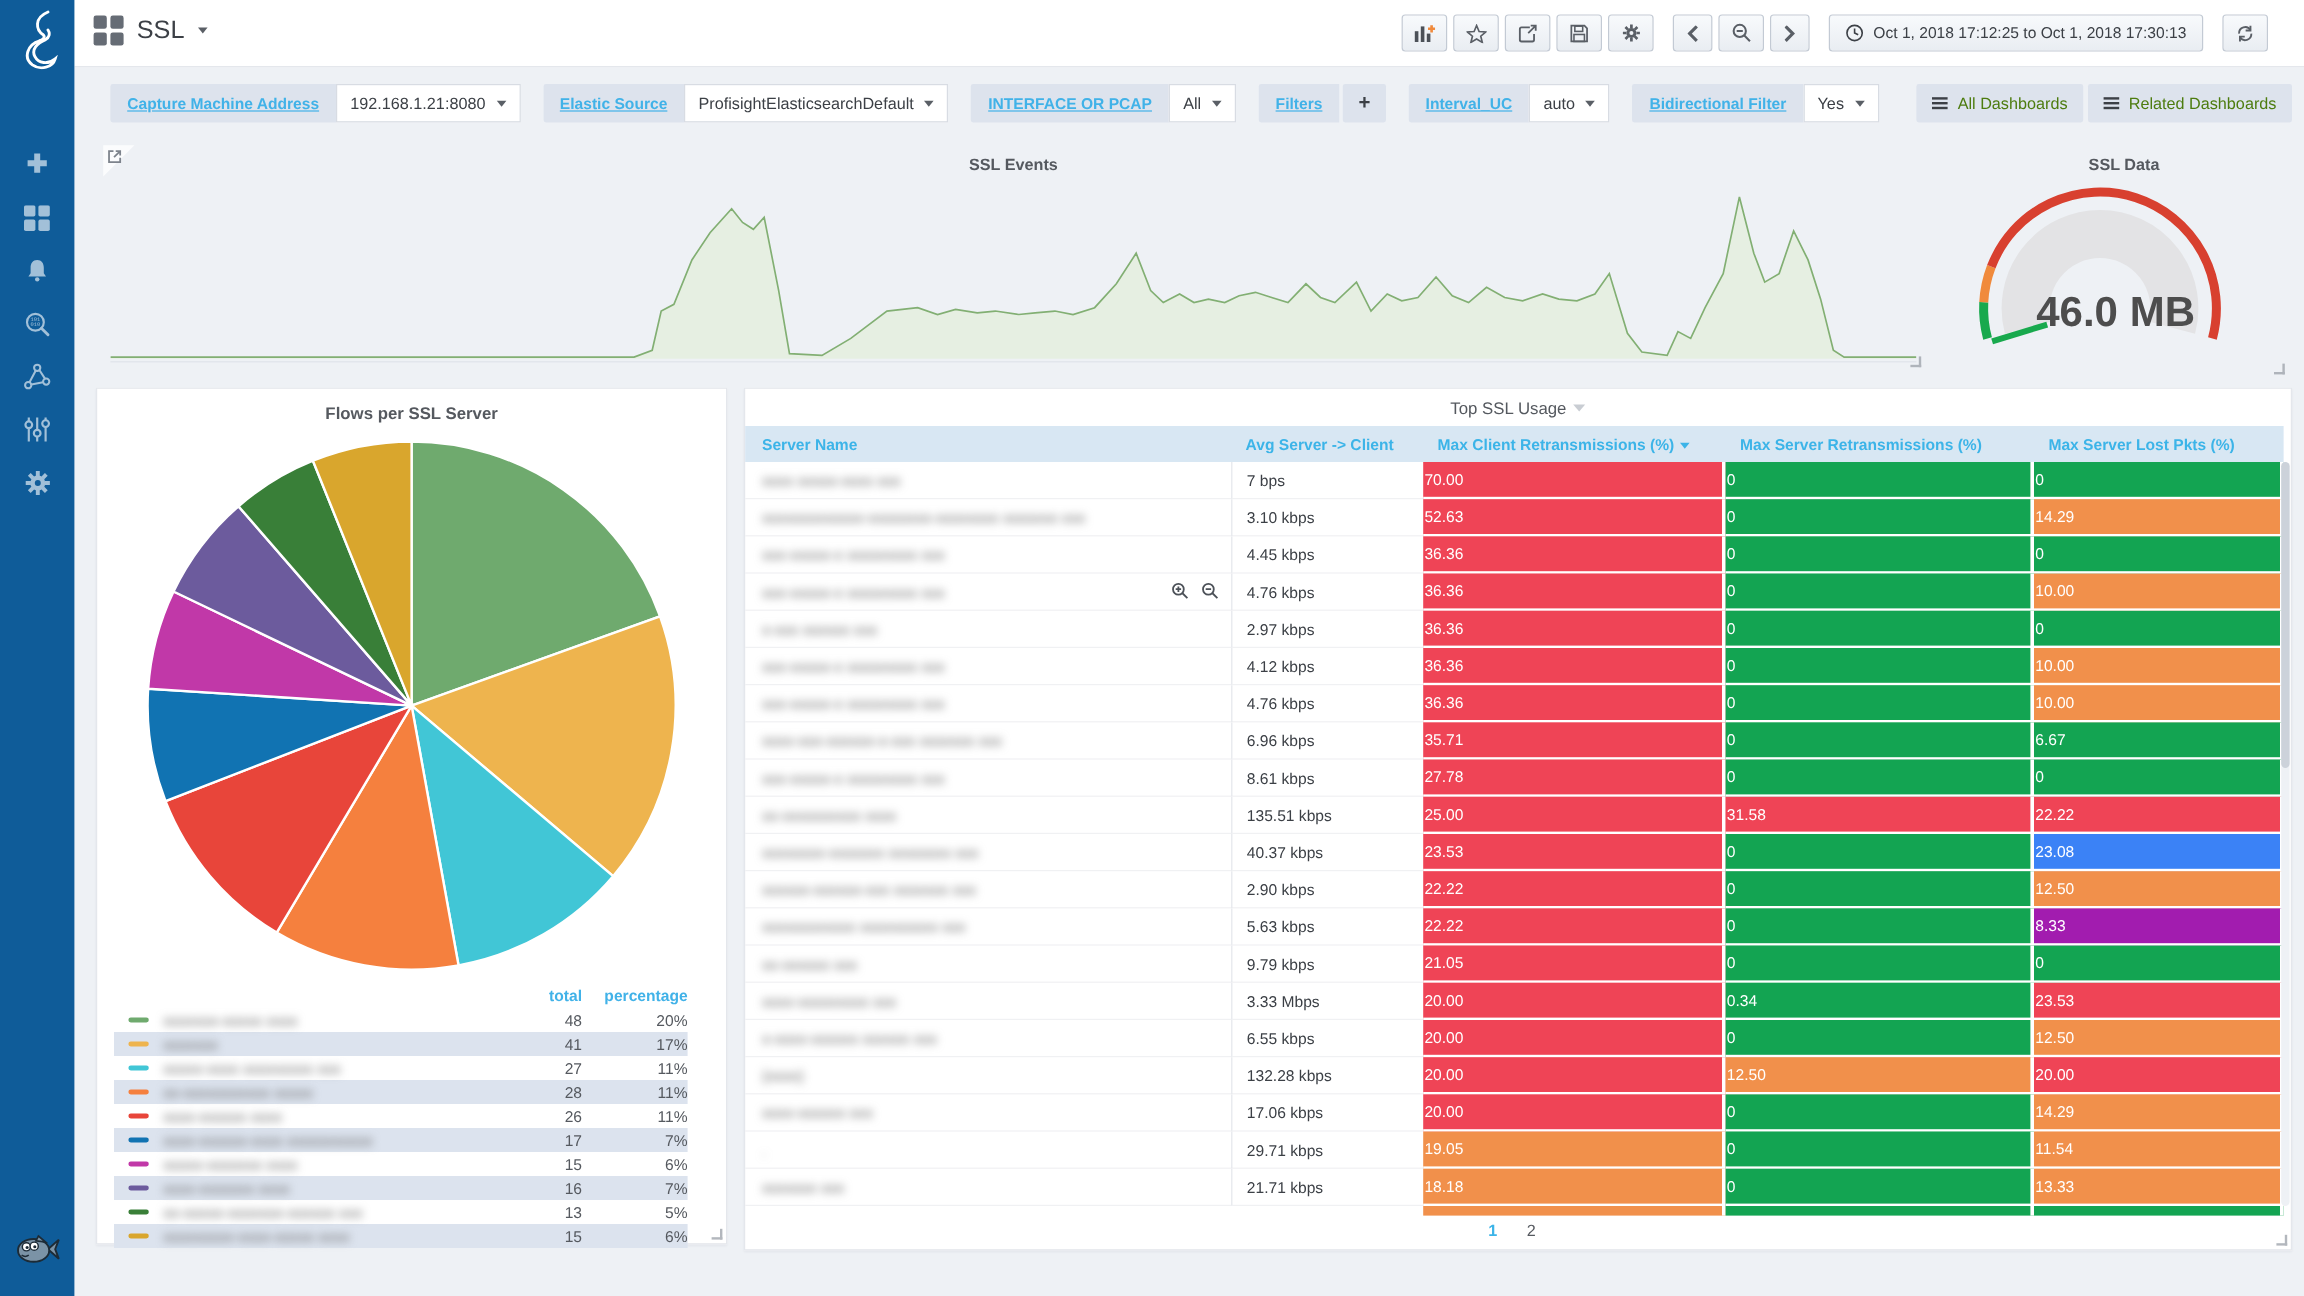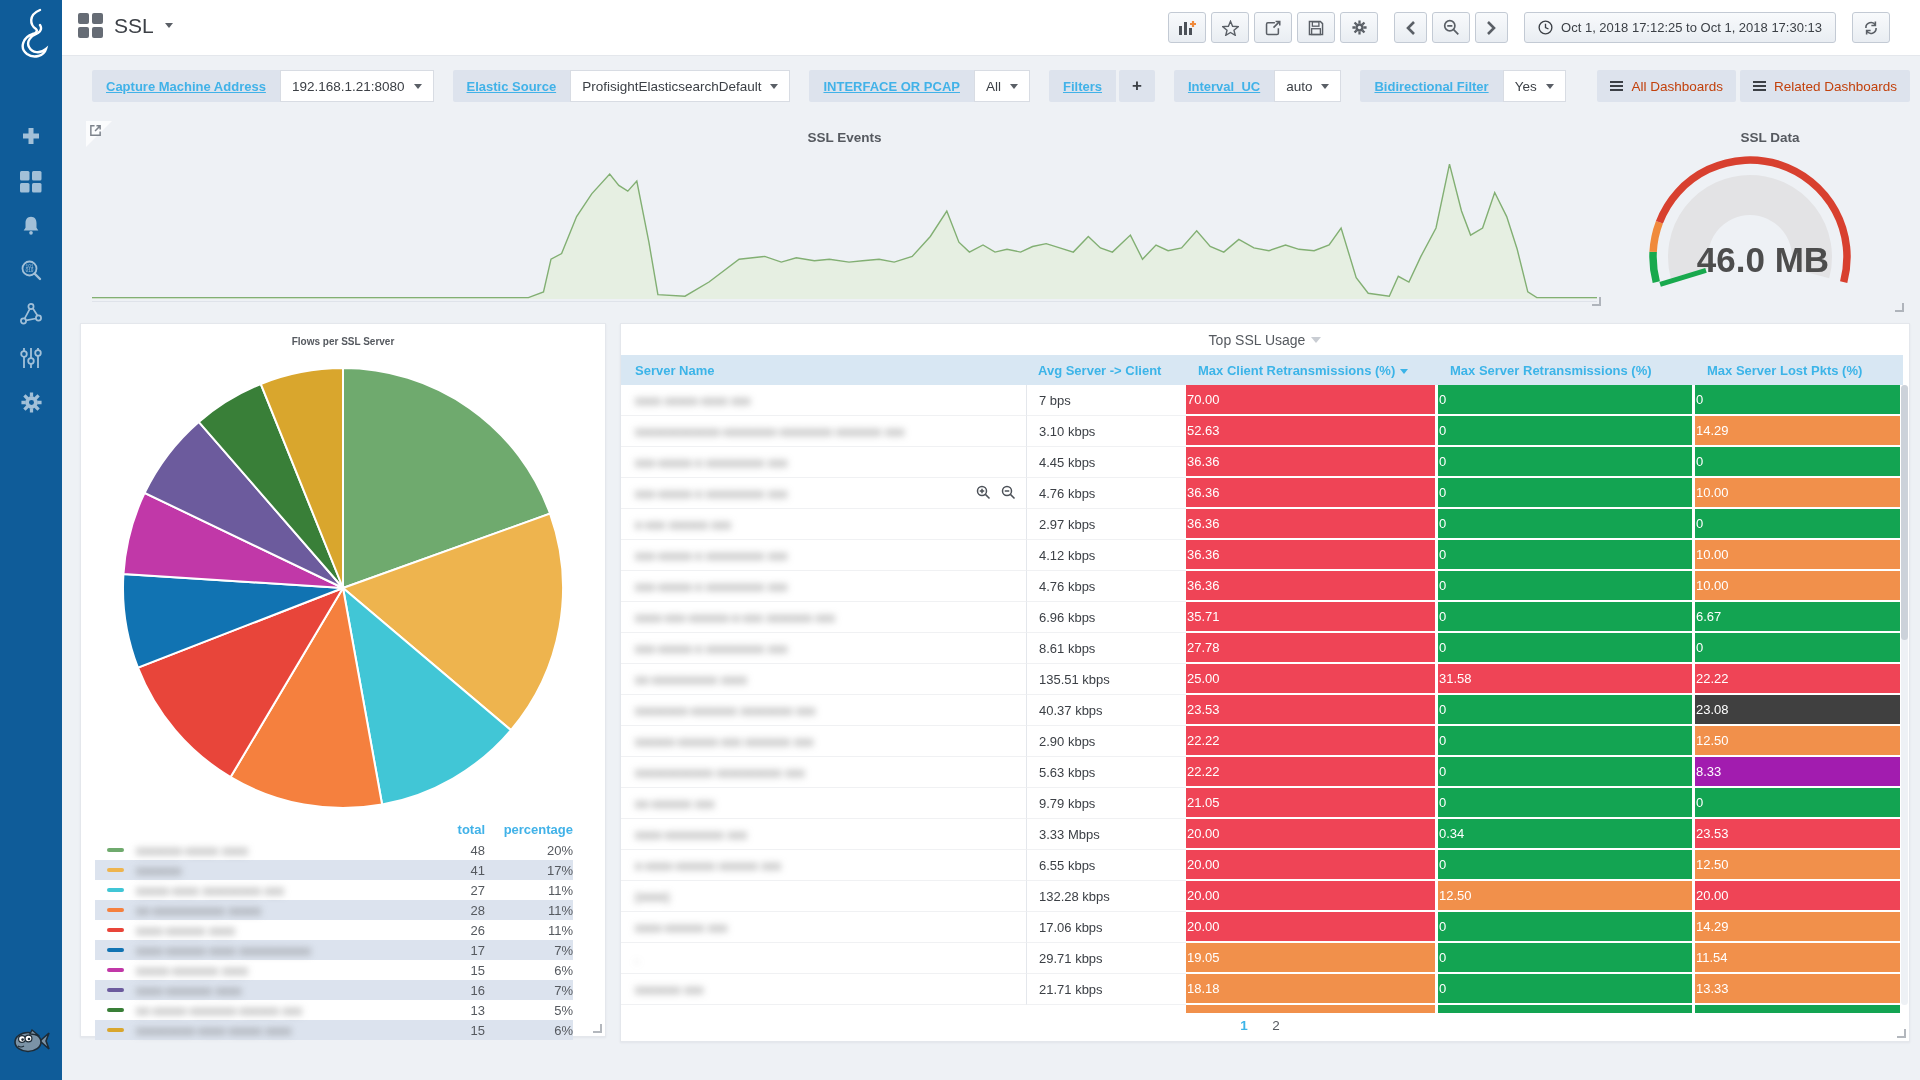--- a/index.html
+++ b/index.html
@@ -38,21 +38,21 @@
   .filterbar { position:absolute; left:92px; top:70px; right:10px; height:32px;
     display:flex; align-items:center; }
   .chipgrp { display:flex; align-items:stretch; height:32px; margin-right:19px; }
   .chip-label { background:#dde3ed; color:#41b2e8; font-weight:bold; font-size:13px;
     display:flex; align-items:center; padding:0 14px; border-radius:2px 0 0 2px; white-space:nowrap;text-decoration:underline; }
   .chip-val { background:#ffffff; border:1px solid #d8dce3; color:#3c4046; font-size:13.5px;
     display:flex; align-items:center; gap:9px; padding:0 11px; cursor:pointer; white-space:nowrap; }
   .chip-plus { background:#dde3ed; color:#3c4046; font-size:17px; font-weight:bold;
     display:flex; align-items:center; padding:0 13px; margin-left:3px; border-radius:2px; cursor:pointer; }
   .dash-btns { position:absolute; right:0; top:0; display:flex; gap:4px; }
-  .dash-btn { height:32px; background:#dde3ed; color:#c2410c; font-size:13.5px;
+  .dash-btn { height:32px; background:#dde3ed; color:#4d7c0f; font-size:13.5px;
     display:flex; align-items:center; gap:8px; padding:0 13px; border-radius:2px; cursor:pointer; white-space:nowrap; }
   .burger { display:inline-block; width:13px; }
   .burger i { display:block; height:2px; background:#3c4046; margin:2px 0; }
 
   .panel-title { font-size:13.5px; color:#55595f; font-weight:bold; text-align:center; }
 
   
   .events-panel { position:absolute; left:92px; top:122px; width:1505px; height:182px; }
   .events-panel .panel-title { position:absolute; top:8px; width:100%; }
   #events-svg { position:absolute; left:0; top:28px; width:1505px; height:152px; }
@@ -63,21 +63,21 @@
 
   
   .gauge-panel { position:absolute; left:1630px; top:122px; width:280px; height:190px; }
   .gauge-panel .panel-title { position:absolute; top:8px; width:100%; }
   #gauge-svg { position:absolute; left:0; top:22px; width:280px; height:168px; }
 
   
   .card { position:absolute; background:#fff; border:1px solid #e4e7ec;
     box-shadow:0 1px 2px rgba(30,40,60,.06); }
   .pie-panel { left:80px; top:323px; width:526px; height:714px; }
-  .pie-panel .panel-title { position:absolute; top:12px; width:100%; font-size:10px; }
+  .pie-panel .panel-title { position:absolute; top:12px; width:100%; font-size:14px; }
   #pie-svg { position:absolute; left:40px; top:42px; width:444px; height:444px; }
 
   
   .legend { position:absolute; left:14px; top:498px; width:478px; }
   .legend-head { display:flex; height:18px; font-size:13px; font-weight:bold; color:#41b2e8; }
   .legend-head .th-total { margin-left:auto; width:70px; text-align:right; }
   .legend-head .th-pct { width:88px; text-align:right; }
   .lrow { display:flex; align-items:center; height:20px; font-size:13px; color:#55595f; cursor:pointer; }
   .lrow.alt { background:#dce3ee; }
   .lswatch { width:17px; height:4px; border-radius:2px; margin:0 12px 0 12px; flex:none; }
@@ -557,21 +557,21 @@
         <div class="td metric" style="background:#ef4456">31.58</div>
         <div class="td metric" style="background:#ef4456">22.22</div>
       </div>
       <div class="trow">
         <div class="td name">
           <span class="blur">xxxxxxxx-xxxxxxx xxxxxxxx xxx</span>
         </div>
         <div class="td avg">40.37 kbps</div>
         <div class="td metric" style="background:#ef4456">23.53</div>
         <div class="td metric" style="background:#13a452">0</div>
-        <div class="td metric" style="background:#404040">23.08</div>
+        <div class="td metric" style="background:#3b82f6">23.08</div>
       </div>
       <div class="trow">
         <div class="td name">
           <span class="blur">xxxxxx-xxxxxx-xxx xxxxxxx xxx</span>
         </div>
         <div class="td avg">2.90 kbps</div>
         <div class="td metric" style="background:#ef4456">22.22</div>
         <div class="td metric" style="background:#13a452">0</div>
         <div class="td metric" style="background:#f1904b">12.50</div>
       </div>

